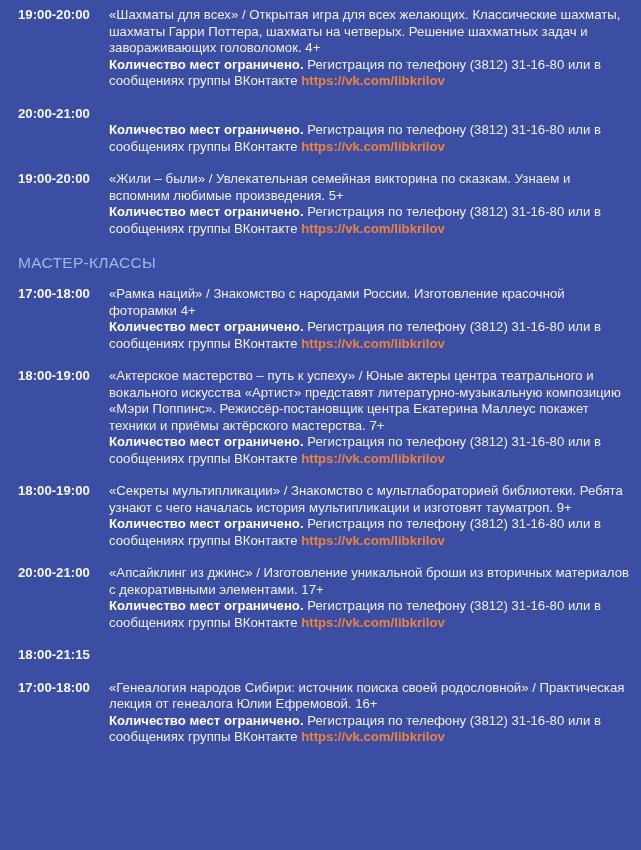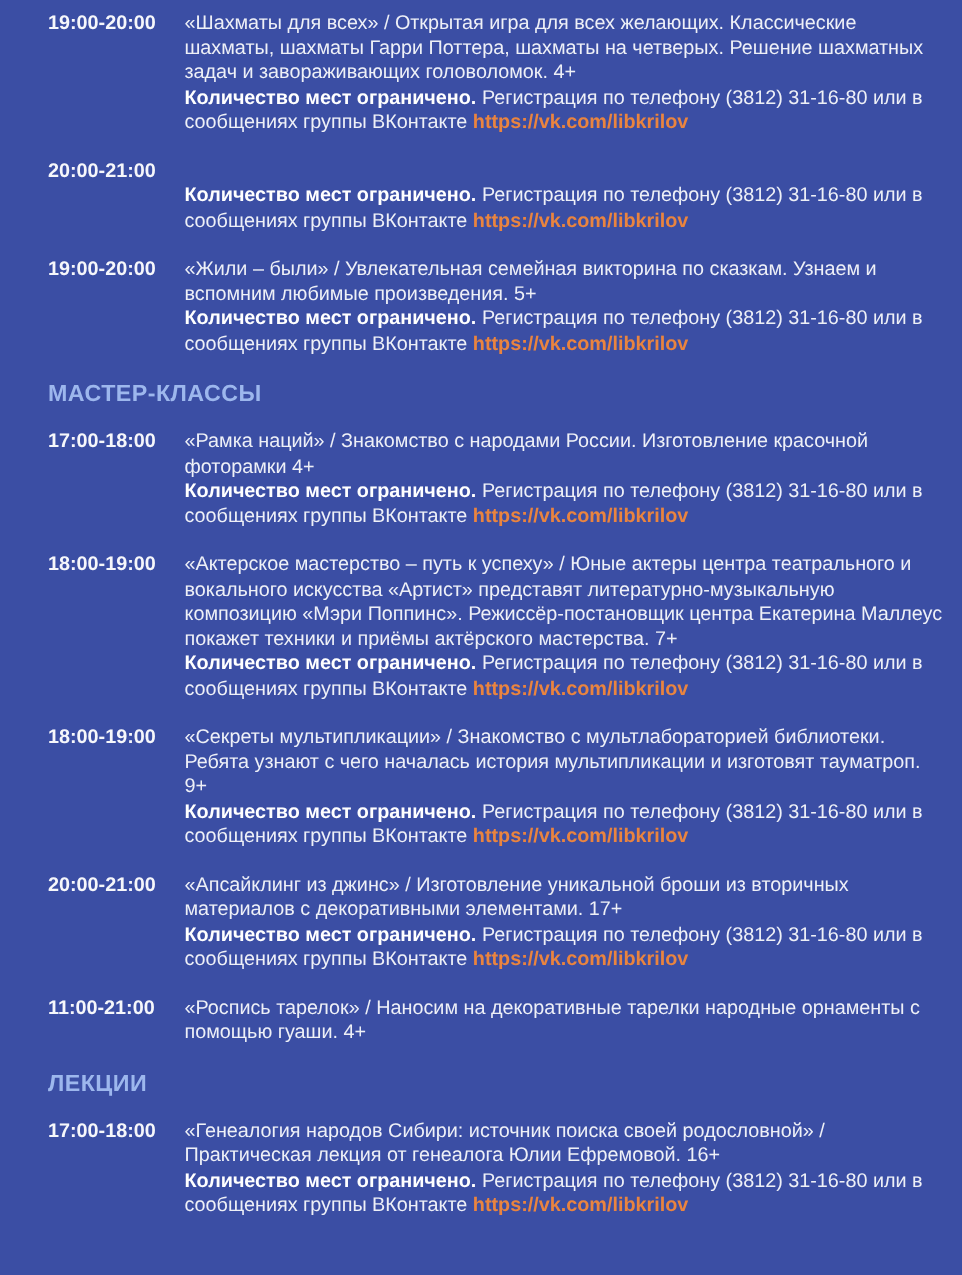--- a/index.html
+++ b/index.html
@@ -5,21 +5,21 @@
   html,body{margin:0;padding:0;}
   body{
     width:641px;height:850px;overflow:hidden;
     background:#3b4ea4;
     font-family:"Liberation Sans", sans-serif;
     -webkit-font-smoothing:antialiased;
   }
   .page{
     width:641px;height:850px;
     box-sizing:border-box;
-    padding:7px 9px 0 32px;
+    padding:7px 9px 0 18px;
     background:#3b4ea4;
     color:#f3f4f8;
   }
   .event{
     display:flex;
     margin-bottom:16px;
     font-size:13.2px;
     line-height:16.5px;
   }
   .time{
@@ -40,21 +40,21 @@
   .link{
     color:#ea843f;
     text-decoration:none;
     cursor:pointer;
     font-weight:bold;
   }
   .section-header{
     margin:10px 0 13px 0;
     font-size:15.5px;
     line-height:20px;
-    font-weight:700;
+    font-weight:400;
     letter-spacing:.3px;
     color:#9db7ed;
   }
 </style>
 </head>
 <body>
 
 <div class="page">
 
   <div class="event">
@@ -102,25 +102,23 @@
   </div>
 
   <div class="event">
     <div class="time">20:00-21:00</div>
     <div class="desc"><span>«Апсайклинг из джинс» / Изготовление уникальной броши из вторичных материалов с декоративными элементами. 17+</span><br>
       <span class="limited">Количество мест ограничено.</span><span> Регистрация по телефону (3812) 31-16-80 или в сообщениях группы ВКонтакте </span><a class="link">https://vk.com/libkrilov</a>
     </div>
   </div>
 
   <div class="event">
-    <div class="time">11:00-21:00</div>
-    <div class="desc"><span>«Роспись тарелок» / Наносим на декоративные тарелки народные орнаменты с помощью гуаши. 4+</span></div>
+    <div class="time">18:00-21:15</div>
   </div>
 
-  <div class="section-header">ЛЕКЦИИ</div>
 
   <div class="event">
     <div class="time">17:00-18:00</div>
     <div class="desc"><span>«Генеалогия народов Сибири: источник поиска своей родословной» / Практическая лекция от генеалога Юлии Ефремовой. 16+</span><br>
       <span class="limited">Количество мест ограничено.</span><span> Регистрация по телефону (3812) 31-16-80 или в сообщениях группы ВКонтакте </span><a class="link">https://vk.com/libkrilov</a>
     </div>
   </div>
 
 </div>
 

